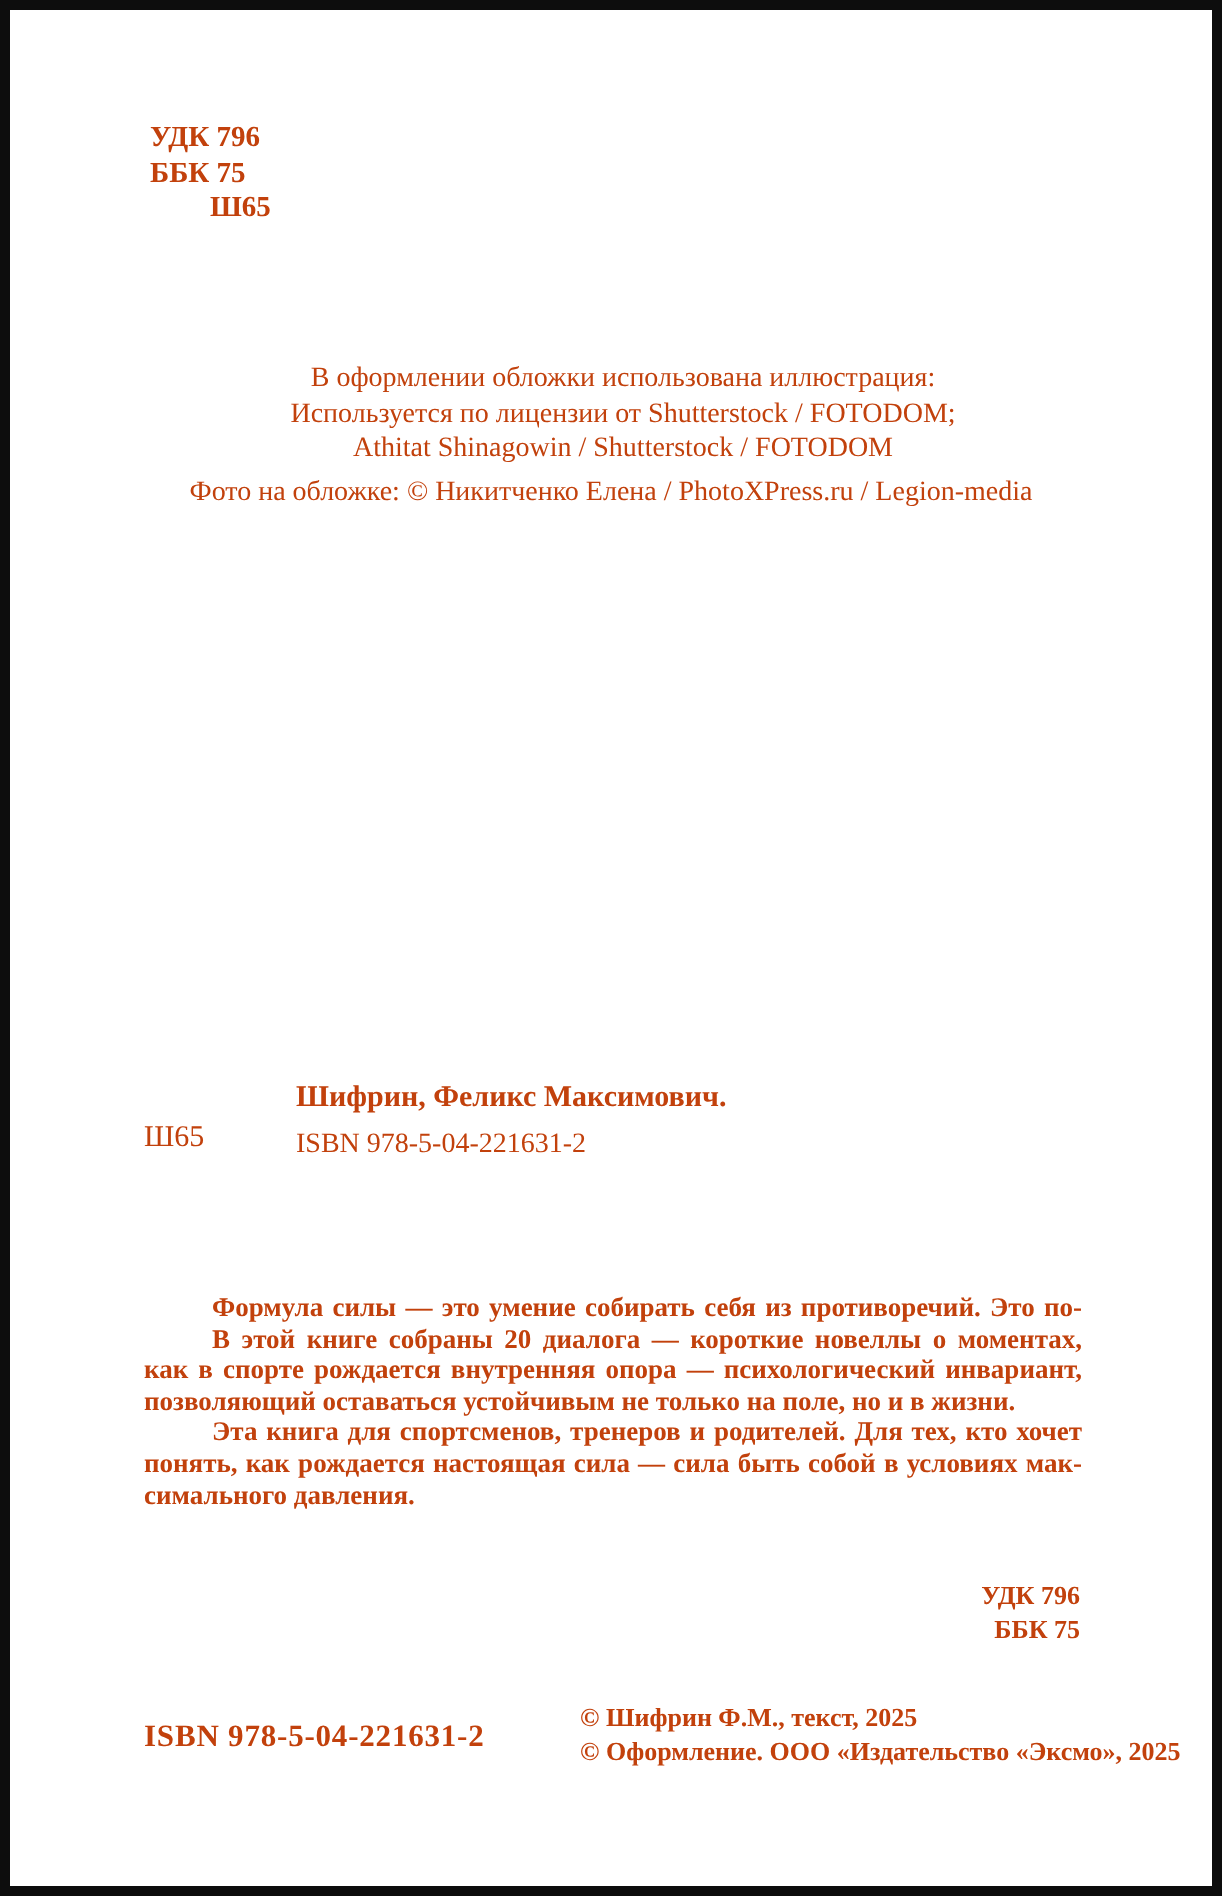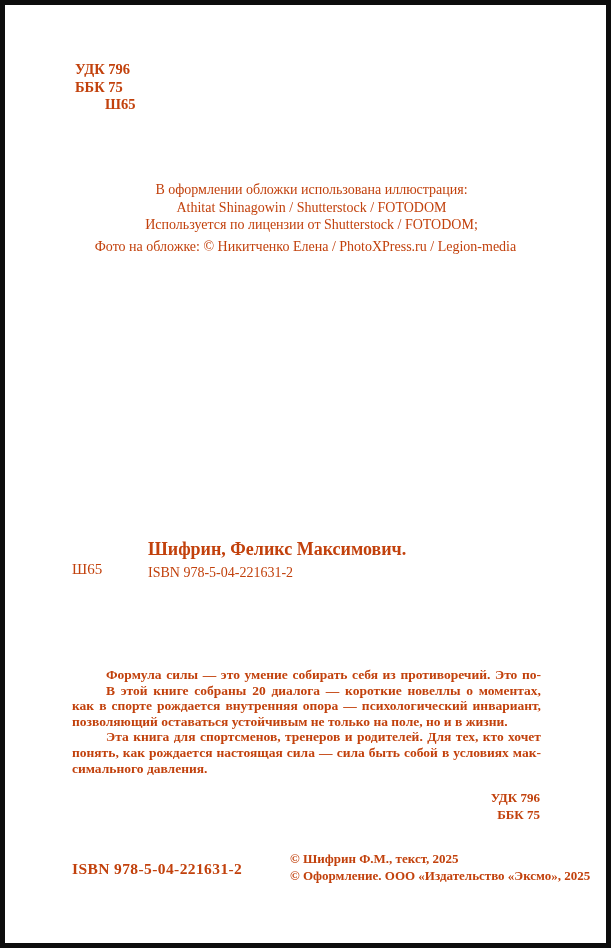--- a/index.html
+++ b/index.html
@@ -16,49 +16,49 @@
   .abs{position:absolute;}
   
   .top-codes{left:70px;top:56px;font-size:14.5px;line-height:17.5px;font-weight:bold;}
   .top-codes .indent{padding-left:30px;}
   
   .cover-credit{left:6px;top:176px;width:100%;text-align:center;font-size:14px;line-height:17.5px;}
   .photo-credit{left:0;top:234px;width:100%;text-align:center;font-size:14px;}
   
   .card{left:143px;top:533px;width:393px;}
   .card-code{position:absolute;left:-76px;top:23px;font-size:15px;}
-  .card-author{font-size:18px;font-weight:bold;line-height:22px;}
+  .card-author{font-size:15px;font-weight:bold;line-height:22px;}
   .card-biblio{font-size:15px;line-height:22px;letter-spacing:0.3px;}
   .jl{text-align:justify;text-align-last:justify;}
   .card-biblio .first{padding-left:37px;}
   .card-isbn{margin-top:5px;font-size:14px;}
   
-  .annotation{left:67px;top:641px;width:469px;font-size:13.5px;line-height:15.6px;font-weight:600;margin-top:21px;}
+  .annotation{left:67px;top:641px;width:469px;font-size:13.5px;line-height:15.6px;font-weight:600;}
   .annotation .first{padding-left:34px;}
   
   .bottom-codes{right:66px;top:784px;text-align:right;font-size:13px;line-height:17px;font-weight:bold;}
   
   .footer-isbn{left:67px;top:855px;font-size:15.5px;font-weight:bold;letter-spacing:0.4px;}
   .footer-copyright{left:285px;top:845px;font-size:13px;line-height:17px;font-weight:bold;}
 </style>
 </head>
 <body>
 
 <div class="page">
 
   <div class="abs top-codes">
     <div>УДК 796</div>
     <div>ББК 75</div>
     <div class="indent">Ш65</div>
   </div>
 
   <div class="abs cover-credit">
     <div>В оформлении обложки использована иллюстрация:</div>
+    <div>Используется по лицензии от Shutterstock / FOTODOM;</div>
     <div>Athitat Shinagowin / Shutterstock / FOTODOM</div>
-    <div>Используется по лицензии от Shutterstock / FOTODOM;</div>
   </div>
 
   <div class="abs photo-credit">Фото на обложке: © Никитченко Елена / PhotoXPress.ru / Legion-media</div>
 
   <div class="abs card">
     <span class="card-code">Ш65</span>
     <div class="card-author">Шифрин, Феликс Максимович.</div>
     <div class="card-isbn">ISBN 978-5-04-221631-2</div>
   </div>
 

